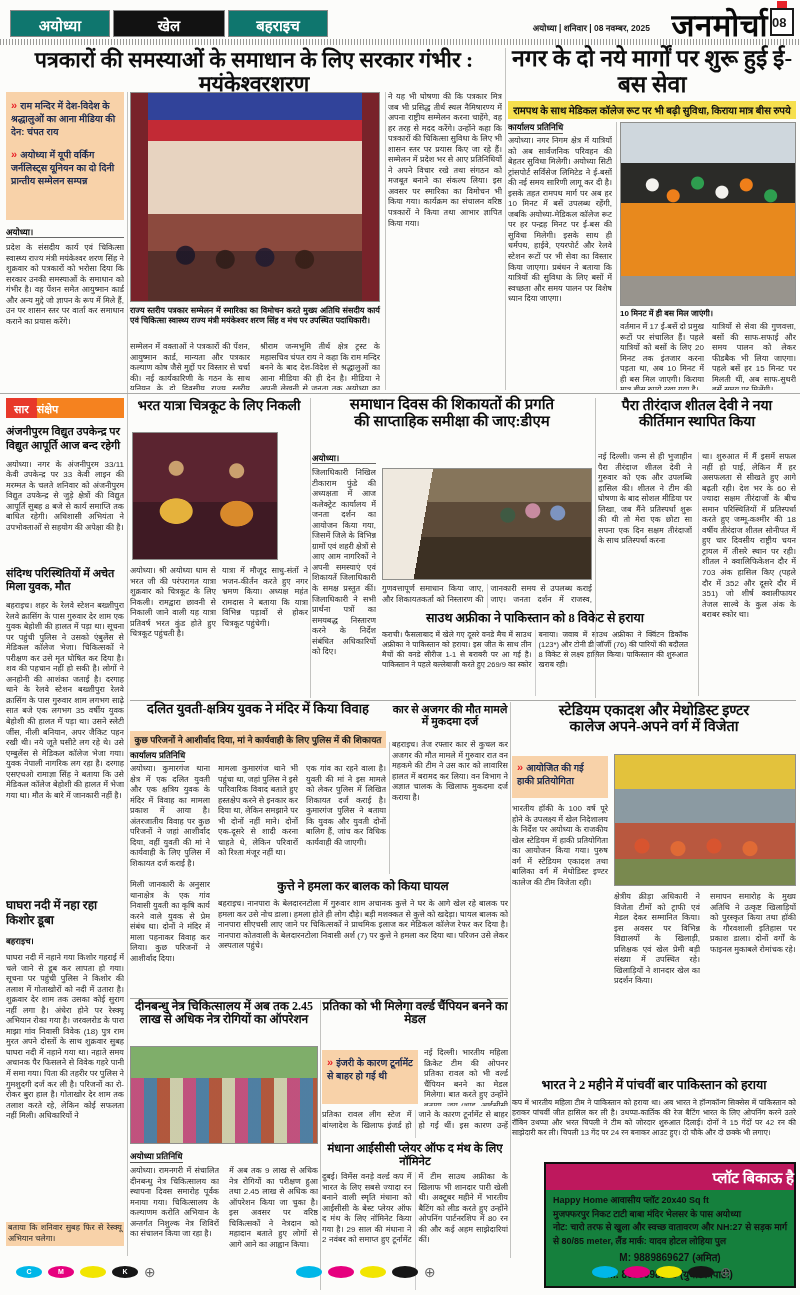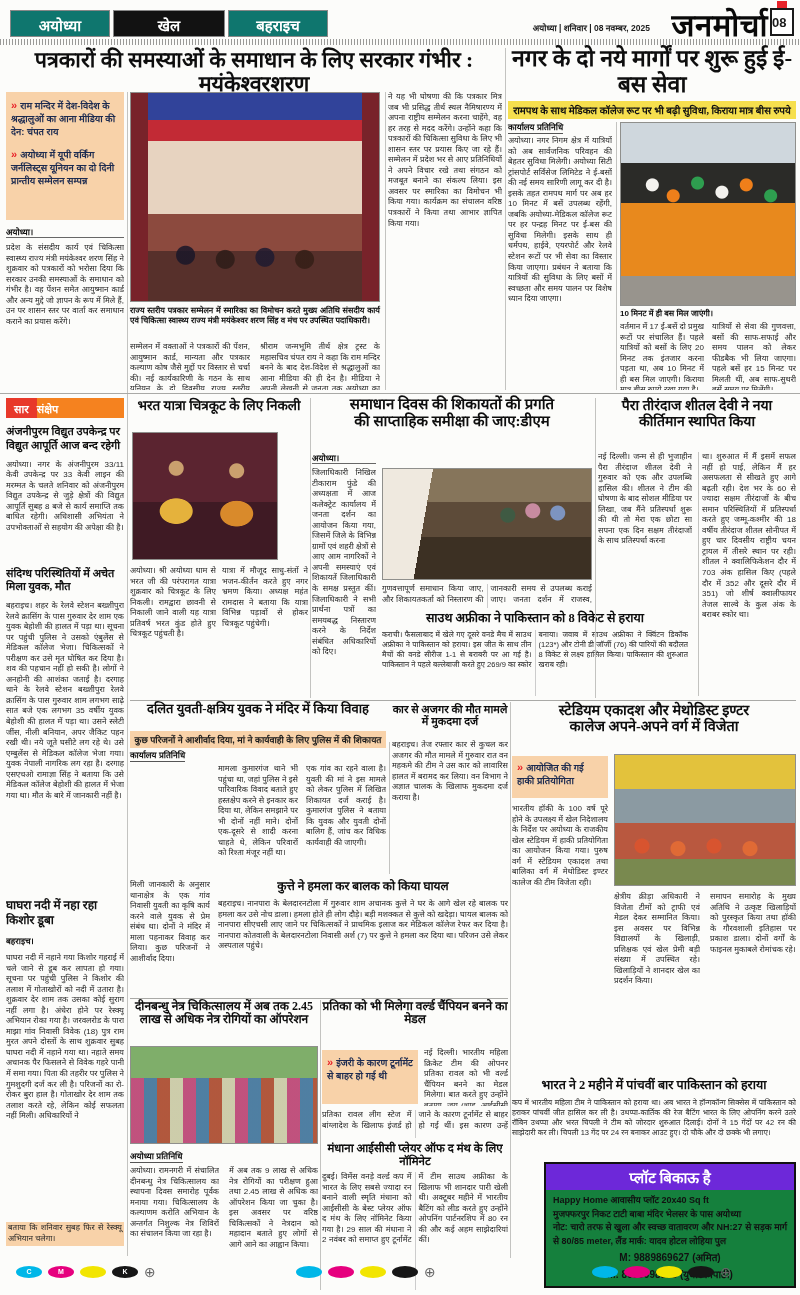--- a/index.html
+++ b/index.html
@@ -63,21 +63,21 @@
     radial-gradient(circle at 35% 72%,#e06a35 0 7px,rgba(0,0,0,0) 8px),
     radial-gradient(circle at 55% 70%,#d8542f 0 7px,rgba(0,0,0,0) 8px),
     radial-gradient(circle at 75% 72%,#e06a35 0 7px,rgba(0,0,0,0) 8px),
     linear-gradient(180deg,#e3c23c 0 26%,#8b9aa2 26% 52%,#b9583f 52% 80%,#79894f 80%)}
   .ph-eye{background:
     repeating-linear-gradient(90deg,rgba(214,51,132,.75) 0 13px,rgba(63,111,181,.75) 13px 26px,rgba(194,59,46,.75) 26px 39px,rgba(231,215,192,.75) 39px 52px),
     linear-gradient(180deg,#7fae6a 0 100%)}
   .ph-eye{background-blend-mode:normal}
   .ph-eye{background-size:100% 68%,100% 100%;background-position:bottom,top;background-repeat:no-repeat,no-repeat}
   .ad{border:2px solid #111}
-  .ad-head{background:#6d28d9;color:#fff;font-weight:700;text-align:center;font-size:15px;padding:3px 0;font-family:"Liberation Serif","DejaVu Serif",serif}
+  .ad-head{background:#be185d;color:#fff;font-weight:700;text-align:right;font-size:15px;padding:3px 0;font-family:"Liberation Serif","DejaVu Serif",serif}
   .ad-body{background:#15803d;padding:4px 7px;font-size:9px;font-weight:700;line-height:1.5;text-align:justify;color:#111}
   .ad-phone{text-align:center;font-weight:700;font-size:10px;margin-top:2px}
   .marks{position:absolute;display:flex;gap:6px;align-items:center}
   .dot{width:26px;height:12px;border-radius:50%;font-size:7px;font-weight:700;color:#fff;text-align:center;line-height:12px}
   .dc{background:#00b7e8}.dm{background:#e6007e}.dy{background:#f2e500}.dk{background:#161616}
   .reg{font-size:14px;color:#666;line-height:12px}
   .hlline{display:block}
 </style>
 </head>
 <body>
@@ -153,20 +153,21 @@
   <div class="t hl" style="left:598px;top:398px;width:198px;font-size:14px">
     <span class="hlline">पैरा तीरंदाज शीतल देवी ने नया</span>
     <span class="hlline">कीर्तिमान स्थापित किया</span>
   </div>
   <div class="t bt" style="left:598px;top:452px;width:94px;height:154px">नई दिल्ली। जन्म से ही भुजाहीन पैरा तीरंदाज शीतल देवी ने गुरुवार को एक और उपलब्धि हासिल की। शीतल ने टीम की घोषणा के बाद सोशल मीडिया पर लिखा, जब मैंने प्रतिस्पर्धा शुरू की थी तो मेरा एक छोटा सा सपना एक दिन सक्षम तीरंदाजों के साथ प्रतिस्पर्धा करना</div>
   <div class="t bt" style="left:702px;top:452px;width:94px;height:244px">था। शुरुआत में मैं इसमें सफल नहीं हो पाई, लेकिन मैं हर असफलता से सीखते हुए आगे बढ़ती रही। देश भर के 60 से ज्यादा सक्षम तीरंदाजों के बीच समान परिस्थितियों में प्रतिस्पर्धा करते हुए जम्मू-कश्मीर की 18 वर्षीय तीरंदाज शीतल सोनीपत में हुए चार दिवसीय राष्ट्रीय चयन ट्रायल में तीसरे स्थान पर रही। शीतल ने क्वालिफिकेशन दौर में 703 अंक हासिल किए (पहले दौर में 352 और दूसरे दौर में 351) जो शीर्ष क्वालीफायर तेजल साल्वे के कुल अंक के बराबर स्कोर था।</div>
 
   <div class="t hl" style="left:130px;top:702px;width:256px;font-size:13px">दलित युवती-क्षत्रिय युवक ने मंदिर में किया विवाह</div>
   <div class="t peach" style="left:130px;top:731px;width:256px;font-size:9px;font-weight:700;text-align:center;padding:2px 0">कुछ परिजनों ने आशीर्वाद दिया, मां ने कार्यवाही के लिए पुलिस में की शिकायत</div>
   <div class="t byline" style="left:130px;top:749px">कार्यालय प्रतिनिधि</div>
+  <div class="t bt" style="left:130px;top:764px;width:80px;height:110px">अयोध्या। कुमारगंज थाना क्षेत्र में एक दलित युवती और एक क्षत्रिय युवक के मंदिर में विवाह का मामला प्रकाश में आया है। अंतरजातीय विवाह पर कुछ परिजनों ने जहां आशीर्वाद दिया, वहीं युवती की मां ने कार्यवाही के लिए पुलिस में शिकायत दर्ज कराई है।</div>
   <div class="t bt" style="left:218px;top:764px;width:80px;height:110px">मामला कुमारगंज थाने भी पहुंचा था, जहां पुलिस ने इसे पारिवारिक विवाद बताते हुए हस्तक्षेप करने से इनकार कर दिया था, लेकिन समझाने पर भी दोनों नहीं माने। दोनों एक-दूसरे से शादी करना चाहते थे, लेकिन परिवारों को रिश्ता मंजूर नहीं था।</div>
   <div class="t bt" style="left:306px;top:764px;width:80px;height:110px">एक गांव का रहने वाला है। युवती की मां ने इस मामले को लेकर पुलिस में लिखित शिकायत दर्ज कराई है। कुमारगंज पुलिस ने बताया कि युवक और युवती दोनों बालिग हैं, जांच कर विधिक कार्यवाही की जाएगी।</div>
   <div class="t bt" style="left:130px;top:880px;width:80px;height:116px">मिली जानकारी के अनुसार थानाक्षेत्र के एक गांव निवासी युवती का कृषि कार्य करने वाले युवक से प्रेम संबंध था। दोनों ने मंदिर में माला पहनाकर विवाह कर लिया। कुछ परिजनों ने आशीर्वाद दिया।</div>
 
   <div class="t hl" style="left:218px;top:880px;width:290px;font-size:12px">कुत्ते ने हमला कर बालक को किया घायल</div>
   <div class="t bt" style="left:218px;top:899px;width:290px;height:96px">बहराइच। नानपारा के बेलदारनटोला में गुरुवार शाम अचानक कुत्ते ने घर के आगे खेल रहे बालक पर हमला कर उसे नोच डाला। हमला होते ही लोग दौड़े। बड़ी मशक्कत से कुत्ते को खदेड़ा। घायल बालक को नानपारा सीएचसी लाए जाने पर चिकित्सकों ने प्राथमिक इलाज कर मेडिकल कॉलेज रेफर कर दिया है। नानपारा कोतवाली के बेलदारनटोला निवासी अर्श (7) पर कुत्ते ने हमला कर दिया था। परिजन उसे लेकर अस्पताल पहुंचे।</div>
 
   <div class="t hl" style="left:392px;top:703px;width:116px;font-size:11px">कार से अजगर की मौत मामले में मुकदमा दर्ज</div>
   <div class="t bt" style="left:392px;top:740px;width:116px;height:134px">बहराइच। तेज रफ्तार कार से कुचल कर अजगर की मौत मामले में गुरुवार रात वन महकमे की टीम ने उस कार को लावारिस हालत में बरामद कर लिया। वन विभाग ने अज्ञात चालक के खिलाफ मुकदमा दर्ज कराया है।</div>
 

